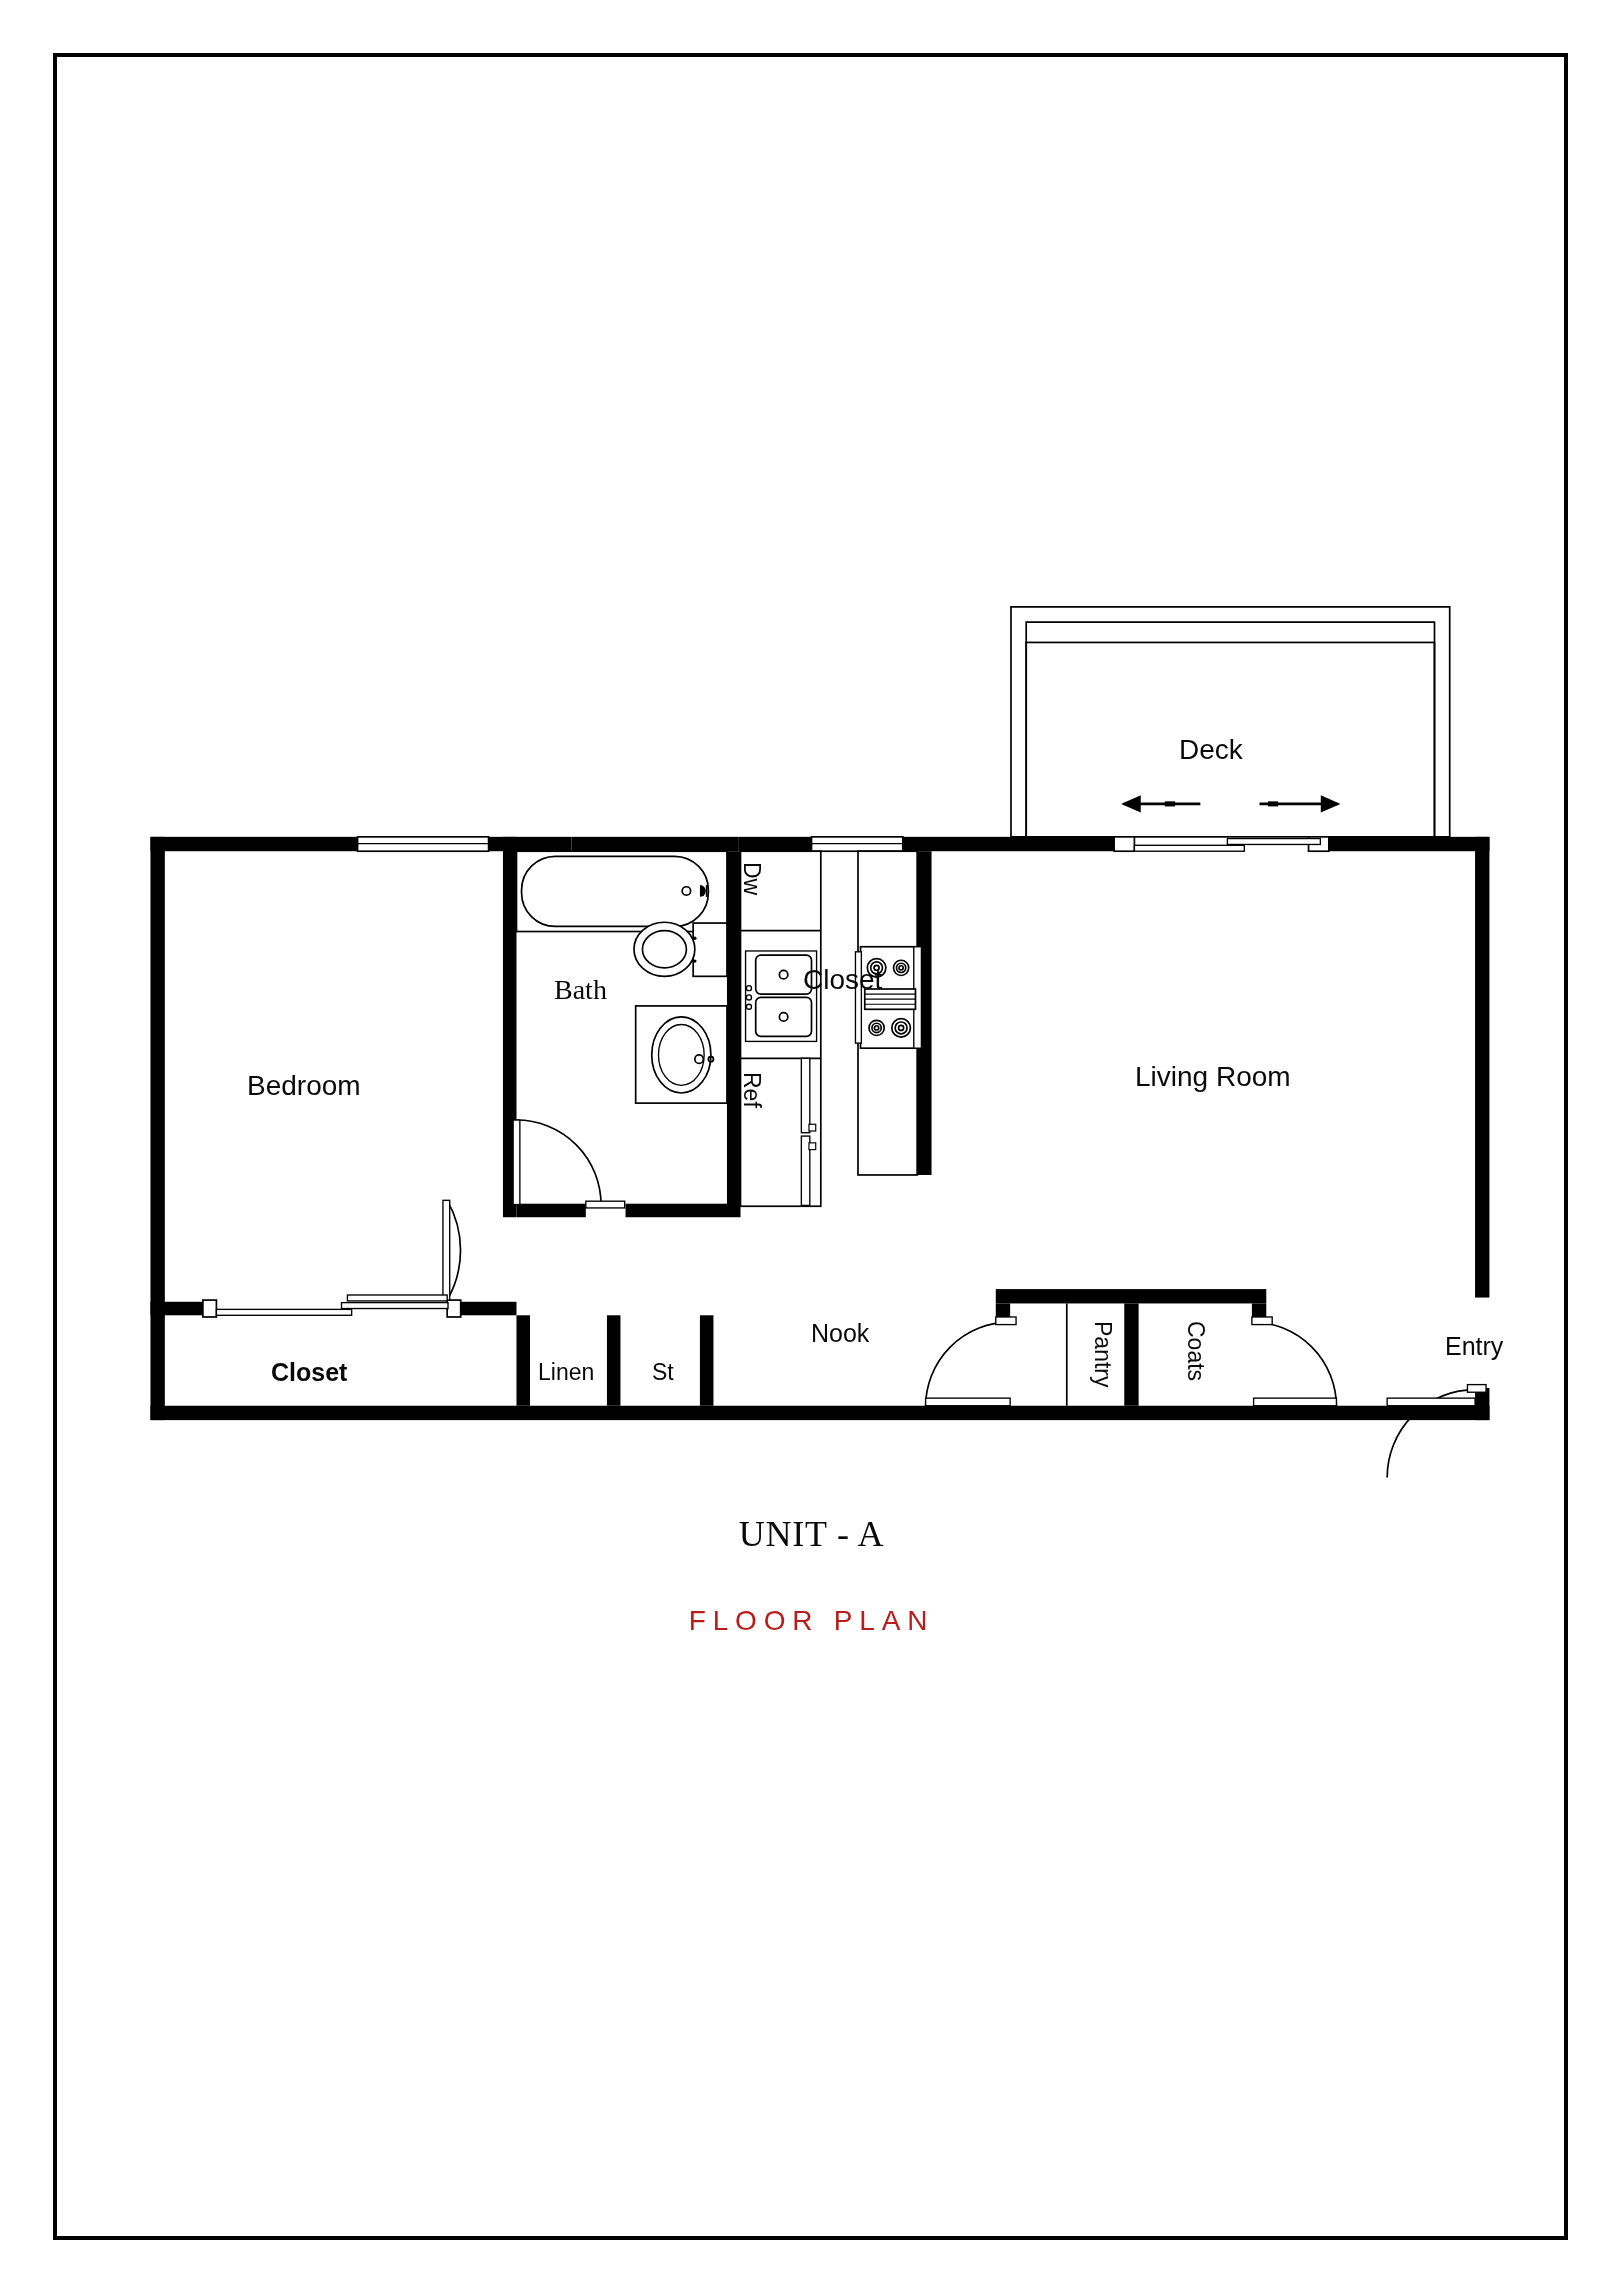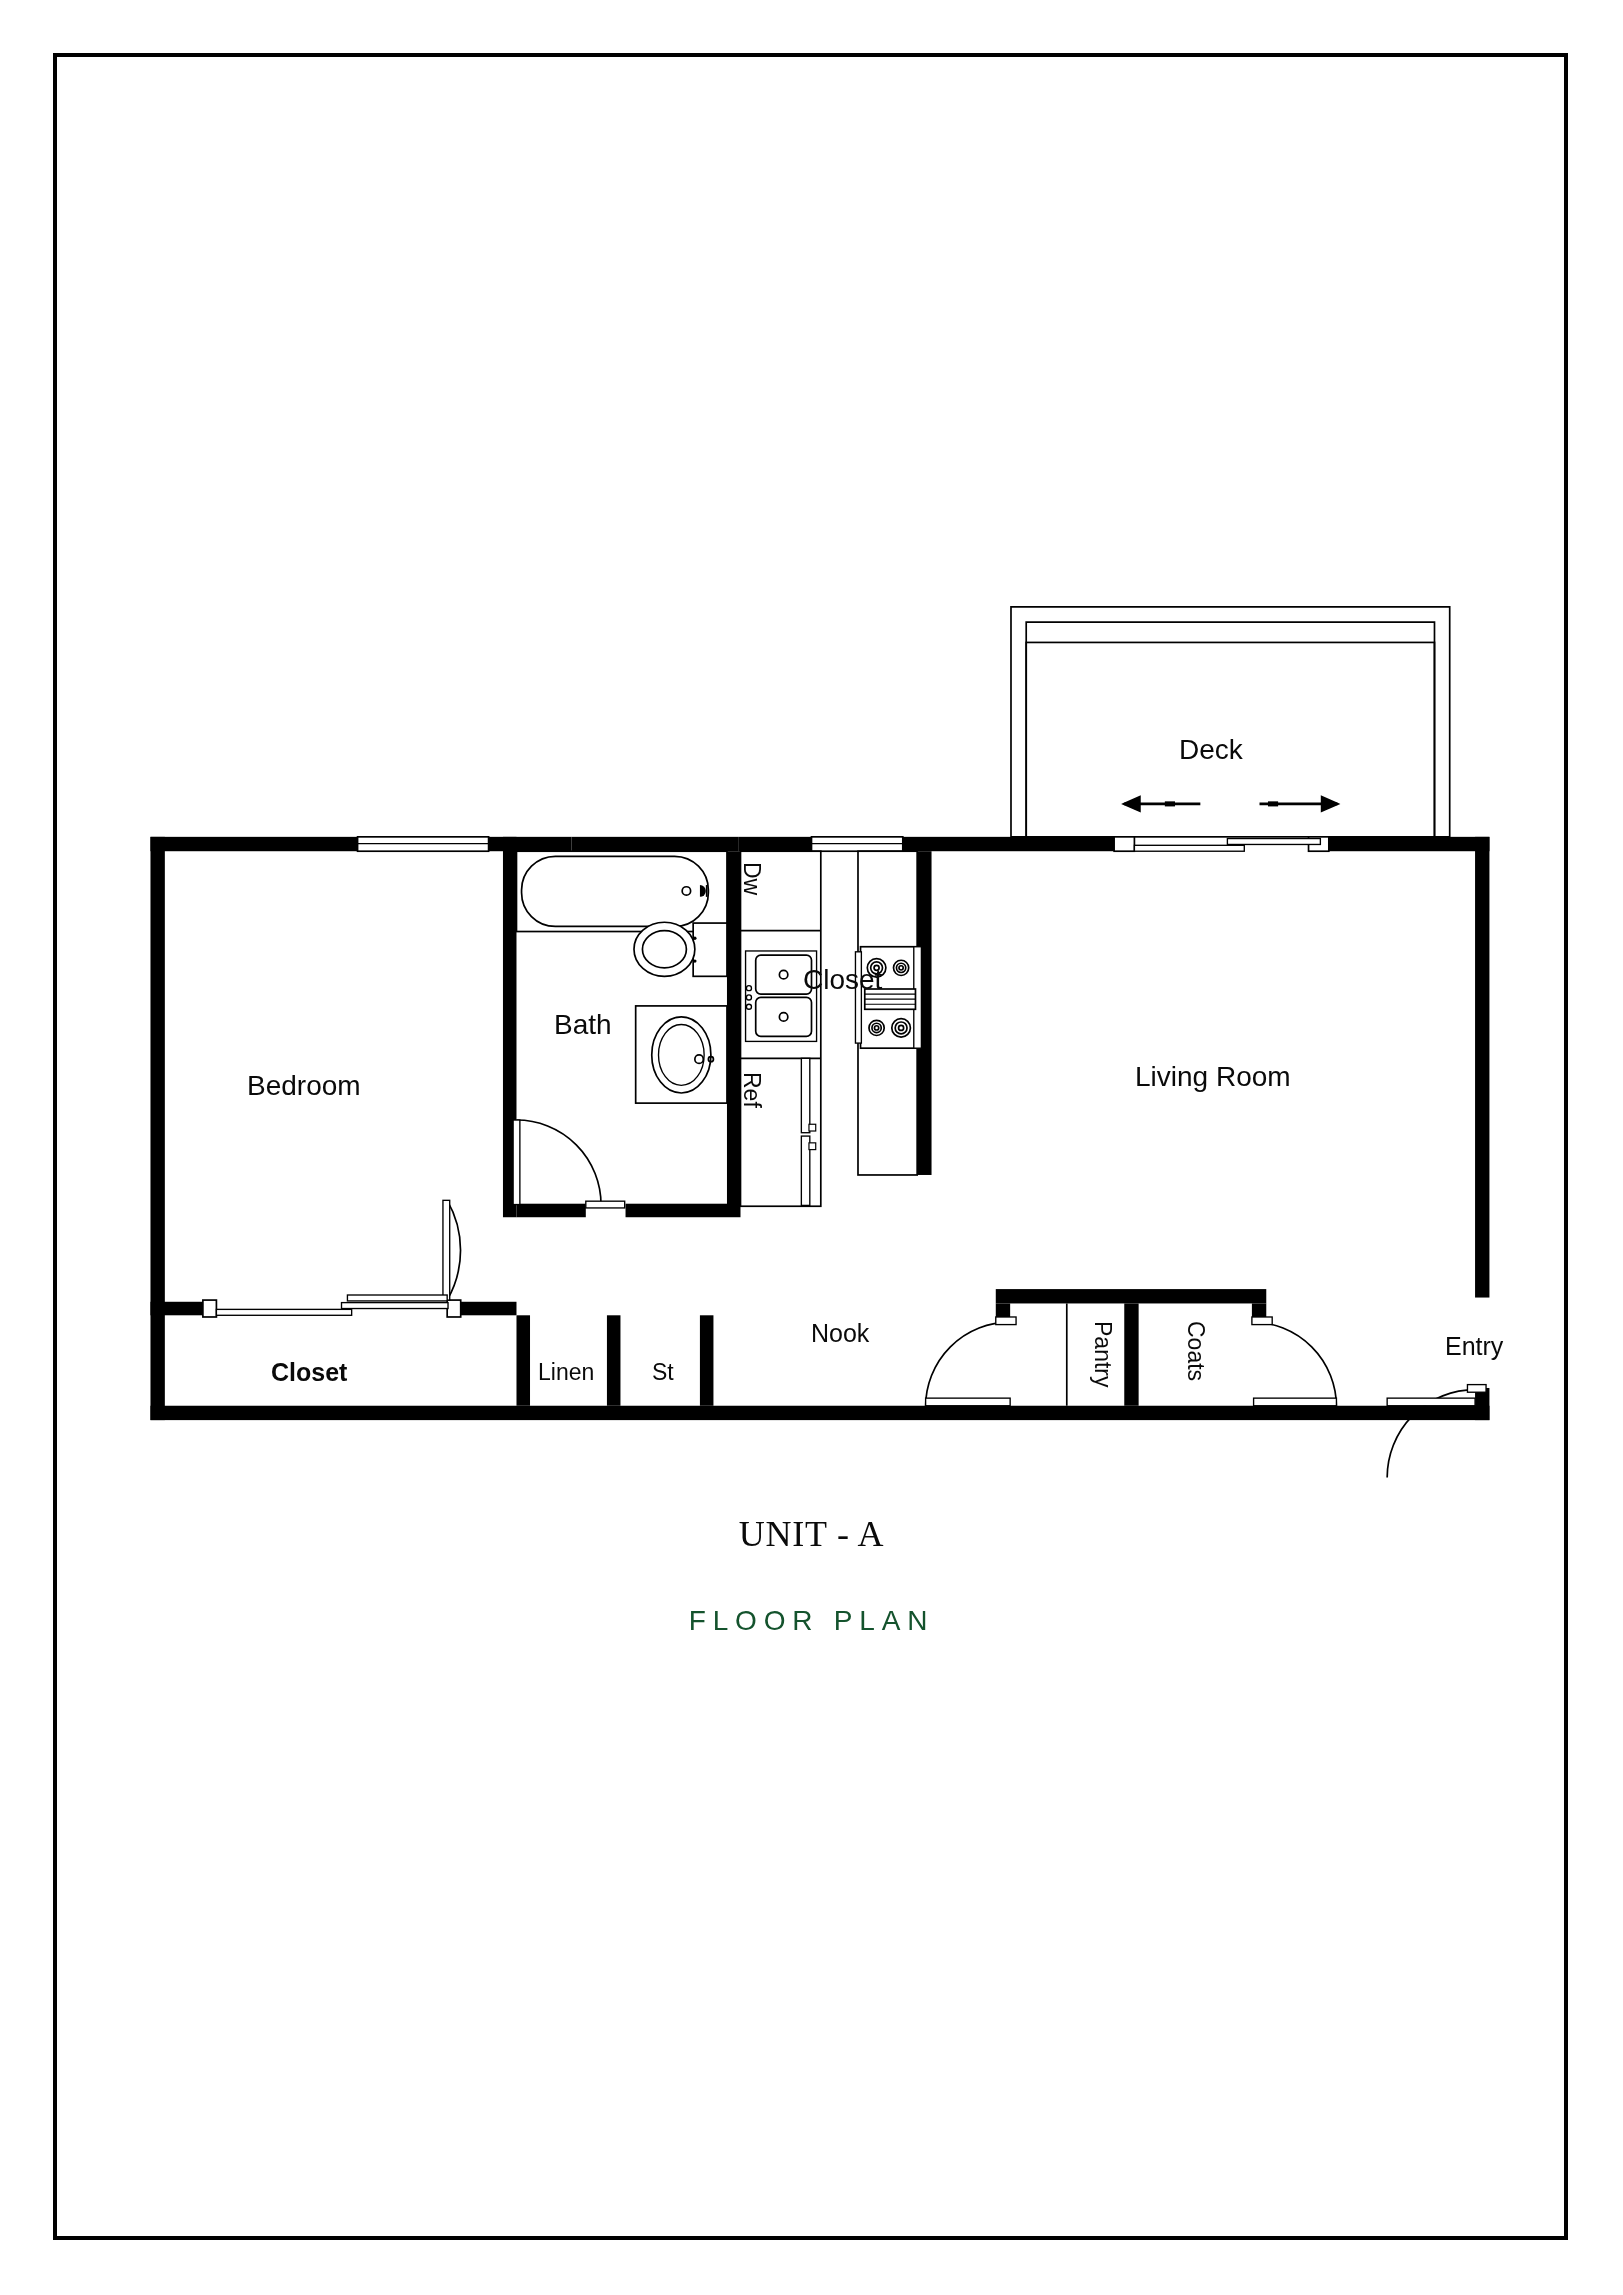--- a/index.html
+++ b/index.html
@@ -66,21 +66,21 @@
   }
   #title-floorplan {
     position: absolute;
     left: 0;
     top: 1605px;
     width: 1623px;
     text-align: center;
     font-size: 28px;
     letter-spacing: 6.8px;
     font-family: "Liberation Sans", sans-serif;
-    color: #14532d;
+    color: #b91c1c;
   }
 </style>
 </head>
 <body>
 
 <div id="sheet">
 
   <div id="page-border"></div>
 
   <svg id="plan-svg" viewBox="0 0 1920 2715">
@@ -288,21 +288,21 @@
       <rect x="1736" y="1638" width="22" height="9" fill="#ffffff" stroke="#000000" stroke-width="1.6"></rect>
       <rect x="1641" y="1654" width="104" height="9" fill="#ffffff" stroke="#000000" stroke-width="1.6"></rect>
     </g>
 
   </svg>
 
   <div class="room-label lbl-lg" style="left:1179px; top:736px;">Deck</div>
 
   <div class="room-label lbl-lg" style="left:247px; top:1072px;">Bedroom</div>
 
-  <div class="room-label lbl-lg" style="left:554px; top:1011px;">Bath</div>
+  <div class="room-label lbl-lg" style="left:554px; top:976px;font-family:Liberation Serif, serif;">Bath</div>
 
   <div class="room-label lbl-lg" style="left:803px; top:966px;">Closet</div>
 
   <div class="room-label lbl-lg" style="left:1135px; top:1051px;margin-top:12px;">Living Room</div>
 
   <div class="room-label lbl-md" style="left:271px; top:1360px;font-weight:bold;">Closet</div>
 
   <div class="room-label lbl-sm" style="left:538px; top:1361px;">Linen</div>
 
   <div class="room-label lbl-sm" style="left:652px; top:1361px;">St</div>

